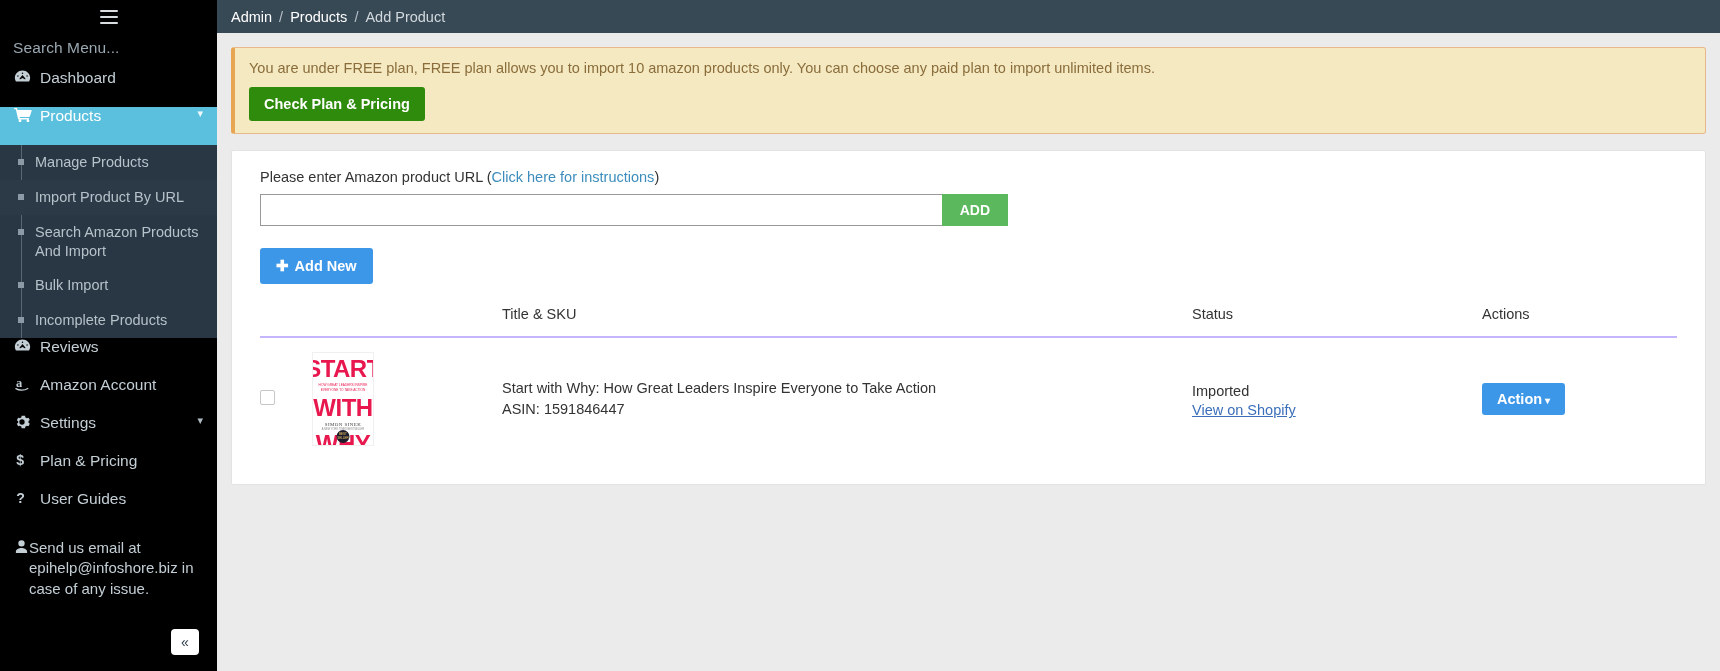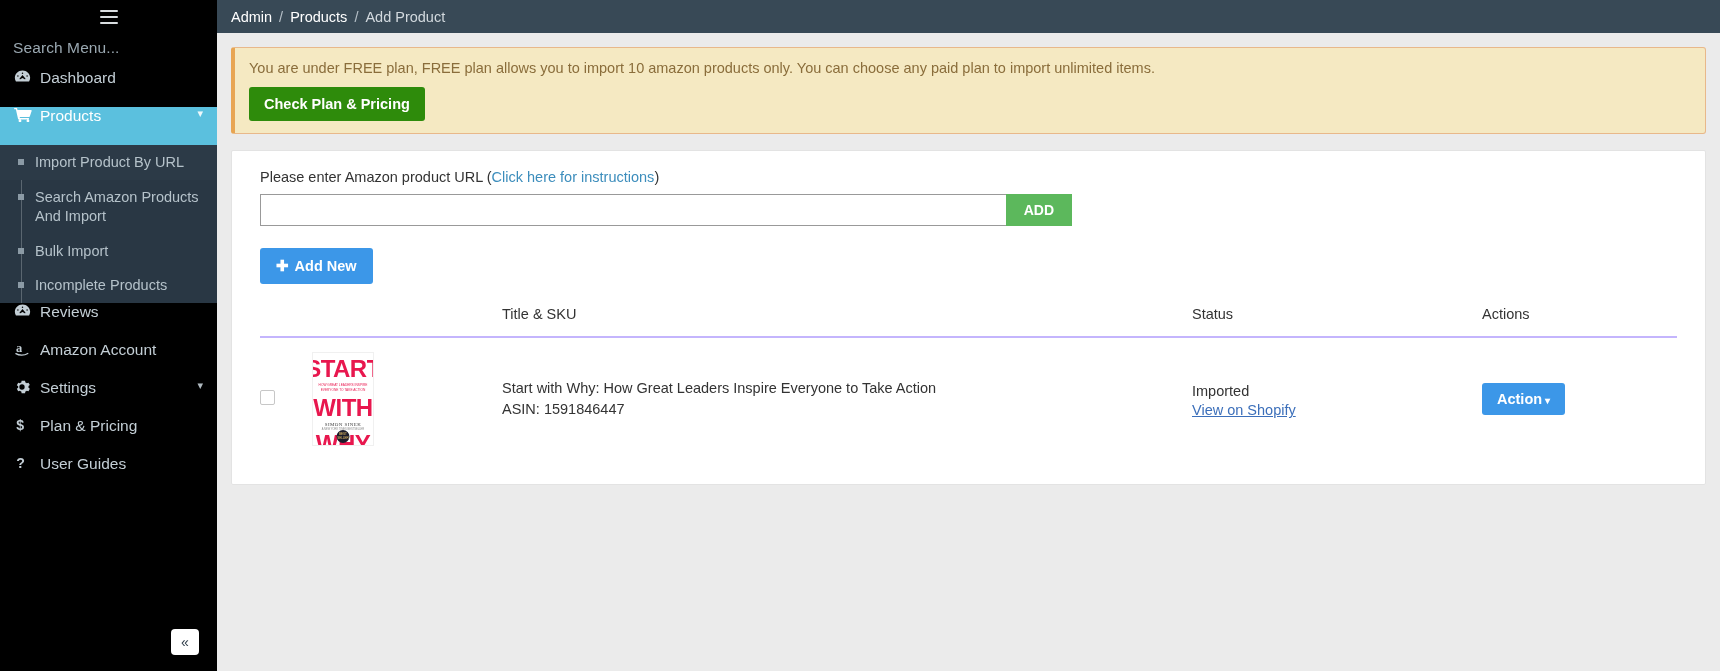--- a/index.html
+++ b/index.html
@@ -148,21 +148,21 @@
     background: #ffffff;
     border: 1px solid #e3e3e3;
     border-radius: 2px;
     padding: 18px 28px 24px 28px;
   }
   .field-label {
     font-size: 14.5px; color: #333;
     margin-bottom: 9px;
   }
   .field-label a { color: #3c8dbc; text-decoration: none; }
-  .input-group { display: flex; width: 812px; margin-bottom: 22px; }
+  .input-group { display: flex; width: 748px; margin-bottom: 22px; }
   .url-input {
     flex: 1;
     height: 32px;
     border: 1px solid #999;
     border-right: none;
     padding: 0 9px;
     font-size: 14px;
     outline: none;
     font-family: "Liberation Sans", sans-serif;
     background: #fff;
@@ -309,20 +309,24 @@
             <path fill="currentColor" d="M0 1h3.2l.6 2.3H19c.6 0 1 .5.8 1.1l-2 6.2c-.1.4-.5.7-.9.7H6.2l.3 1.3h10.2v1.6H5.3c-.4 0-.8-.3-.9-.7L1.9 2.6H0V1zm6.6 13.2c.9 0 1.6.7 1.6 1.6S7.5 17.4 6.6 17.4 5 16.7 5 15.8s.7-1.6 1.6-1.6zm9 0c.9 0 1.6.7 1.6 1.6s-.7 1.6-1.6 1.6-1.6-.7-1.6-1.6.7-1.6 1.6-1.6z"></path>
           </svg>
       </span>
       <span>Products</span>
       <span class="chev">▾</span>
     </div>
 
     <div class="submenu-wrap">
       <div class="submenu">
         <div class="sub-rail"></div>
+        <div class="sub-item">
+          <span class="sub-bullet"></span>
+          <span>Manage Products</span>
+        </div>
         <div class="sub-item hl">
           <span class="sub-bullet"></span>
           <span>Import Product By URL</span>
         </div>
         <div class="sub-item">
           <span class="sub-bullet"></span>
           <span>Search Amazon Products And Import</span>
         </div>
         <div class="sub-item">
           <span class="sub-bullet"></span>
@@ -375,20 +379,28 @@
 
     <div class="nav-item">
       <span class="ico">
         <svg width="14" height="17" viewBox="0 0 12 18">
             <text x="1" y="14" font-family="Liberation Sans, sans-serif" font-size="15" font-weight="bold" fill="currentColor">?</text>
           </svg>
       </span>
       <span>User Guides</span>
     </div>
 
+    <div class="contact-item">
+      <span class="ico">
+        <svg width="15" height="15" viewBox="0 0 16 16">
+            <path fill="currentColor" d="M8 8a3.4 3.4 0 100-6.8A3.4 3.4 0 008 8zm0 1.7c-2.6 0-6 1.3-6 3.9V15h12v-1.4c0-2.6-3.4-3.9-6-3.9z"></path>
+          </svg>
+      </span>
+      <span>Send us email at epihelp@infoshore.biz in case of any issue.</span>
+    </div>
 
     <div class="collapse-btn">«</div>
   </aside>
 
   <div class="main">
 
     <div class="topbar">
       <span class="crumb">Admin</span>
       <span class="crumb-sep">/</span>
       <span class="crumb">Products</span>

